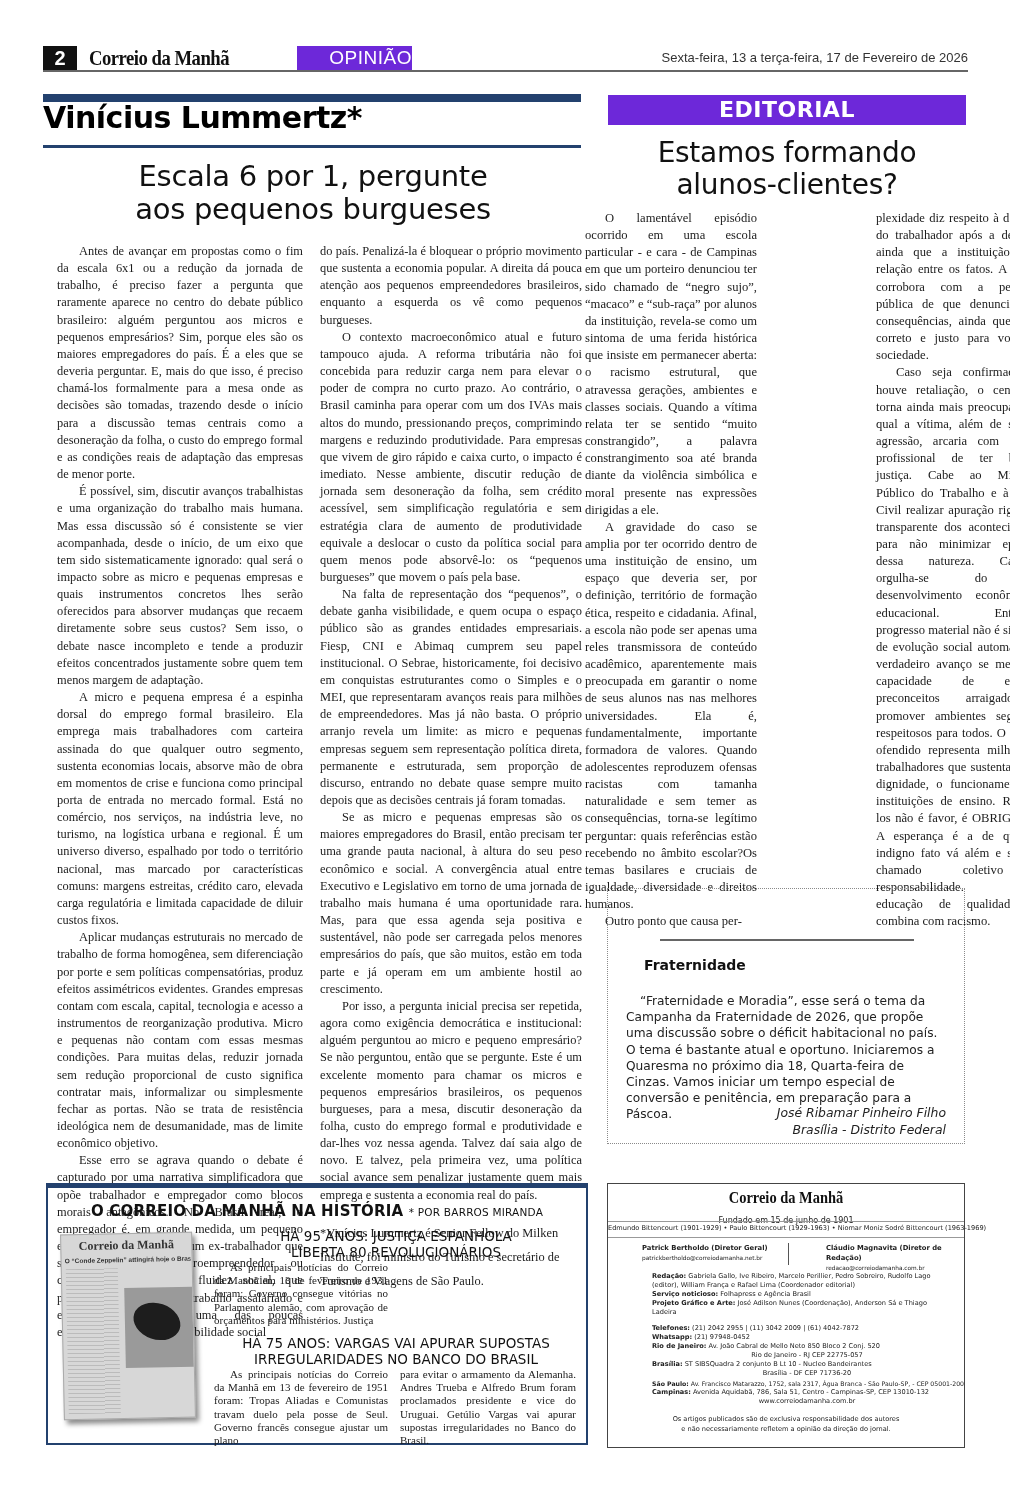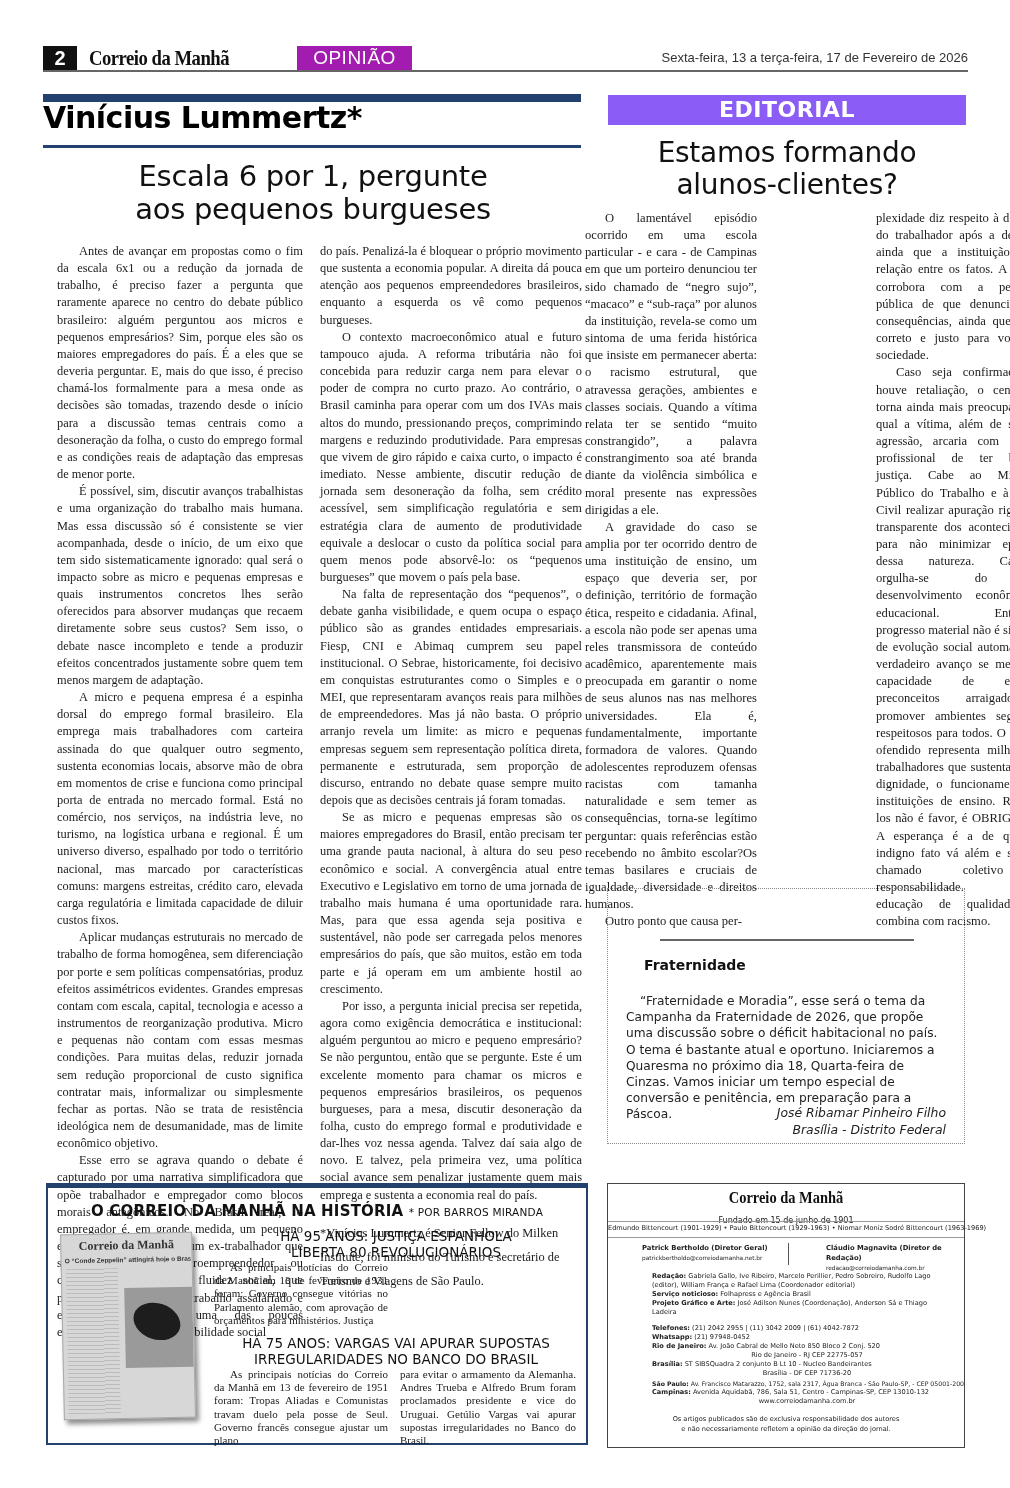--- a/index.html
+++ b/index.html
@@ -3,35 +3,35 @@
 <meta charset="utf-8">
 <style>
   * { box-sizing: border-box; margin: 0; padding: 0; }
   html, body { width: 1010px; height: 1488px; background: #ffffff; overflow: hidden; }
   body { position: relative; font-family: "Liberation Serif", serif; color: #1a1a1a; }
 
   
   .masthead { position: absolute; left: 43px; top: 46px; width: 925px; height: 26px; border-bottom: 2px solid #666; }
   .page-num { position: absolute; left: 0; top: 0; width: 34px; height: 24px; background: #111; color: #fff; font: bold 20px "Liberation Sans", sans-serif; text-align: center; line-height: 24px; }
   .brand { position: absolute; left: 46px; top: -1px; font: bold 22px "Liberation Serif", serif; letter-spacing: -0.6px; transform: scaleX(0.85); transform-origin: left; color: #111; }
-  .section-tag { position: absolute; left: 254px; top: 0; width: 115px; height: 24px; background: #a21caf; color: #fff; font: 19px "Liberation Sans", sans-serif; text-align: center; line-height: 24px; letter-spacing: 0.5px; }
+  .section-tag { position: absolute; left: 254px; top: 0; width: 115px; height: 24px; background: #6d28d9; color: #fff; font: 19px "Liberation Sans", sans-serif; text-align: right; line-height: 24px; letter-spacing: 0.5px; }
   .date-line { position: absolute; right: 0; top: 4px; font: 13px "Liberation Sans", sans-serif; color: #333; }
 
   
   .rule-blue { position: absolute; background: #23416e; }
   .author { position: absolute; left: 43px; top: 100px; width: 540px; text-align: left; font: bold 30px "DejaVu Sans", sans-serif; color: #000000; letter-spacing: -0.5px; }
   .headline { position: absolute; left: 43px; top: 160px; width: 540px; text-align: center; font: 29px/33px "DejaVu Sans", sans-serif; color: #111; letter-spacing: -0.3px; }
   .col { position: absolute; font: 12.4px/17.15px "Liberation Serif", serif; text-align: justify; hyphens: auto; color: #1b1b1b; }
   .col p { text-indent: 22px; }
   .col-a { left: 57px; top: 243px; width: 246px; }
   .col-b { left: 320px; top: 243px; width: 262px; }
   .signature { margin-top: 17px; text-align: left; font-weight: normal; text-indent: 0 !important; line-height: 24px; }
 
   
-  .editorial-tag { position: absolute; left: 608px; top: 95px; width: 358px; height: 30px; background: #8b5cf6; color: #fff; text-align: center; font: bold 22px "DejaVu Sans", sans-serif; line-height: 30px; letter-spacing: 0.5px; }
+  .editorial-tag { position: absolute; left: 608px; top: 95px; width: 358px; height: 30px; background: #6d28d9; color: #fff; text-align: center; font: bold 22px "DejaVu Sans", sans-serif; line-height: 30px; letter-spacing: 0.5px; }
   .ed-headline { position: absolute; left: 608px; top: 137px; width: 358px; text-align: center; font: 28px/32px "DejaVu Sans", sans-serif; color: #111; letter-spacing: -0.3px; }
   .ed-col { position: absolute; font: 12.6px/17.15px "Liberation Serif", serif; text-align: justify; color: #1b1b1b; }
   .ed-col p { text-indent: 20px; }
   .ed-col-a { left: 585px; top: 210px; width: 172px; }
   .ed-col-b { left: 832px; top: 210px; width: 174px; margin-left: 44px; }
 
   
   .reader-box { position: absolute; left: 607px; top: 888px; width: 358px; height: 256px; border: 1px dotted #8a8a8a; }
   .reader-title { position: absolute; left: 0; top: 16px; width: 100%; text-align: center; font: bold 23px "DejaVu Sans", sans-serif; color: #111; }
   .reader-title-rule { position: absolute; left: 52px; top: 50px; width: 254px; height: 2px; background: #666; }

